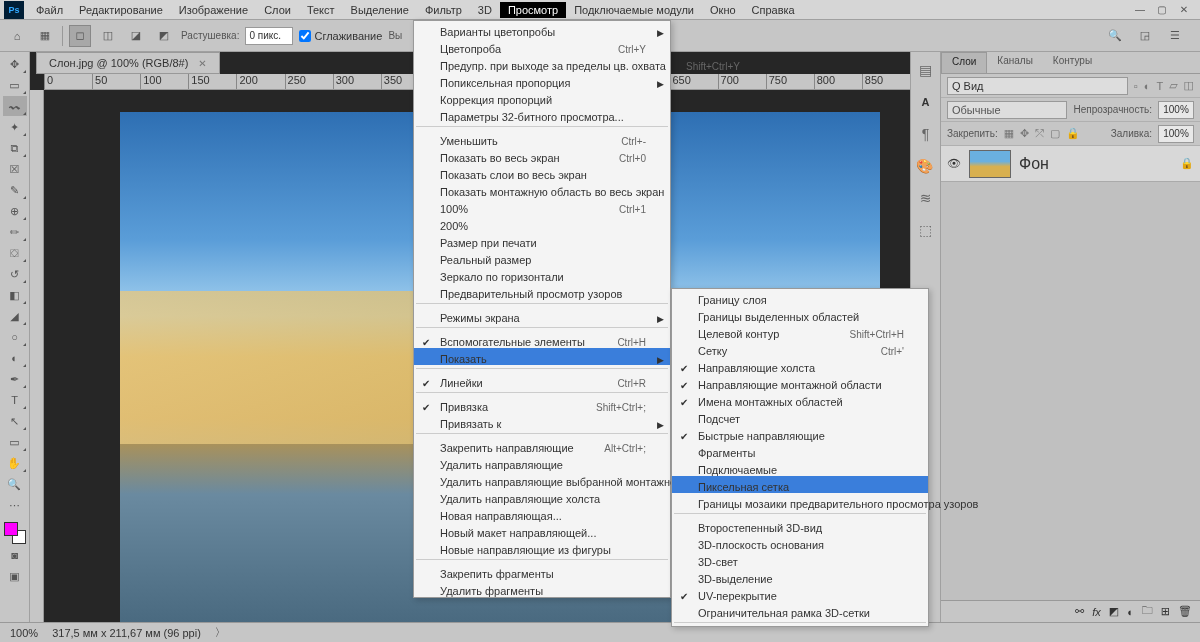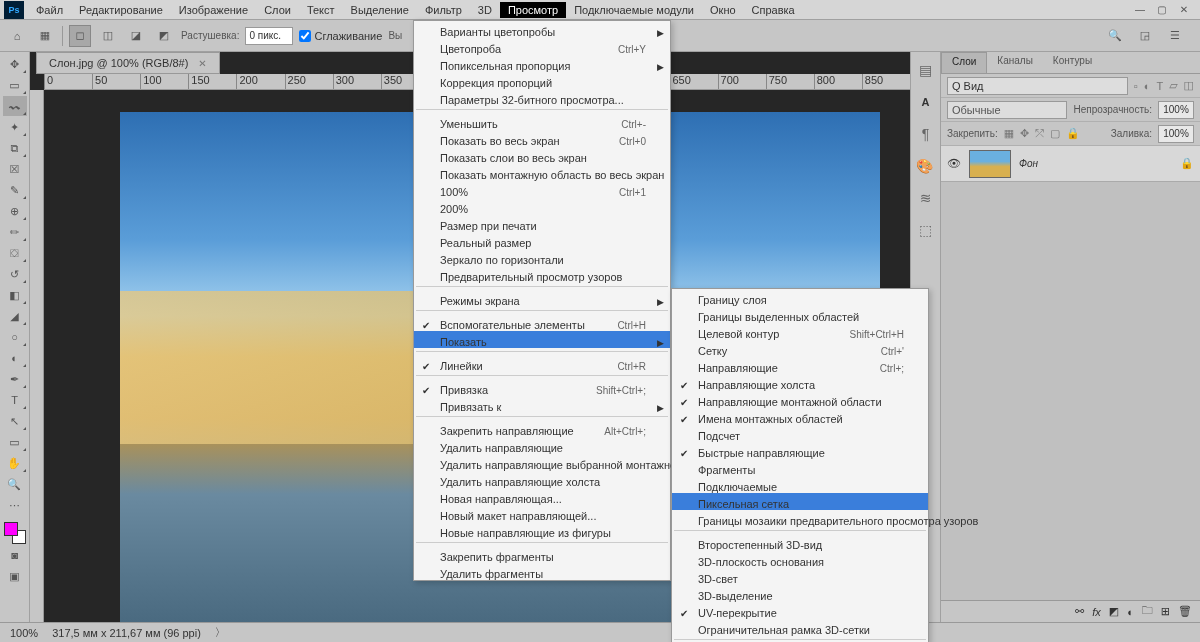--- a/index.html
+++ b/index.html
@@ -49,21 +49,21 @@
 .panels{width:260px;background:#c6c6c6;border-left:1px solid #a0a0a0;display:flex;flex-direction:column}
 .panel-tabs{height:22px;display:flex;border-bottom:1px solid #999}
 .panel-tabs span{padding:3px 10px;font-size:10px;color:#555}
 .panel-tabs span.on{background:#b6b6b6;color:#222;border:1px solid #999;border-bottom:none}
 .panel-row{display:flex;align-items:center;height:24px;padding:0 6px;gap:6px;border-bottom:1px solid #b0b0b0}
 .panel-row .field{flex:1;height:18px;border:1px solid #999;background:#ddd;font-size:10px;padding:0 4px;display:flex;align-items:center;color:#888}
 .panel-row .num{width:36px;height:18px;border:1px solid #999;background:#e8e8e8;display:flex;align-items:center;justify-content:center;font-size:10px}
 .layer-list{flex:1;background:#c0c0c0}
 .layer-item{height:36px;display:flex;align-items:center;padding:0 6px;gap:8px;border-bottom:1px solid #aaa;background:#d8d8d8}
 .layer-thumb{width:42px;height:28px;border:1px solid #666;background:linear-gradient(to bottom,#6ab0e0 40%,#d8b050 60%)}
-.layer-item .nm{font-style:italic;font-size:10px}
+.layer-item .nm{font-size:16px}
 .layer-item .lock{margin-left:auto;color:#666}
 .panel-foot{height:22px;border-top:1px solid #999;display:flex;align-items:center;justify-content:flex-end;gap:8px;padding:0 8px;color:#888;font-size:11px}
 
 .statusbar{position:absolute;bottom:0;left:0;right:0;height:20px;background:#c6c6c6;border-top:1px solid #999;display:flex;align-items:center;padding:0 10px;font-size:10px;color:#555;gap:14px}
 
 
 .menu{position:absolute;background:#f4f4f4;border:1px solid #999;box-shadow:2px 2px 6px rgba(0,0,0,.2);z-index:100}
 .menu-item{height:17px;display:flex;align-items:flex-end;padding:0 24px 0 26px;font-size:11px;color:#222;position:relative;white-space:nowrap}
 .menu-item.disabled{color:#999}
 .menu-item.hl{background:#3a7edb;color:#fff}
@@ -258,20 +258,24 @@
 <div class="menu menu1" id="menu1">
     <div class="menu-item">
       <span>Варианты цветопробы</span>
       <span class="arr">▶</span>
     </div>
     <div class="menu-item">
       <span>Цветопроба</span>
       <span class="sc">Ctrl+Y</span>
     </div>
     <div class="menu-item">
+      <span>Предупр. при выходе за пределы цв. охвата</span>
+      <span class="sc">Shift+Ctrl+Y</span>
+    </div>
+    <div class="menu-item">
       <span>Попиксельная пропорция</span>
       <span class="arr">▶</span>
     </div>
     <div class="menu-item disabled">
       <span>Коррекция пропорций</span>
     </div>
     <div class="menu-item disabled">
       <span>Параметры 32-битного просмотра...</span>
     </div>
     <div class="menu-sep"></div>
@@ -378,24 +382,20 @@
       <span>Границы выделенных областей</span>
     </div>
     <div class="menu-item disabled">
       <span>Целевой контур</span>
       <span class="sc">Shift+Ctrl+H</span>
     </div>
     <div class="menu-item">
       <span>Сетку</span>
       <span class="sc">Ctrl+'</span>
     </div>
-    <div class="menu-item disabled">
-      <span>Направляющие</span>
-      <span class="sc">Ctrl+;</span>
-    </div>
     <div class="menu-item">
       <span class="chk-m">✔</span>
       <span>Направляющие холста</span>
     </div>
     <div class="menu-item">
       <span class="chk-m">✔</span>
       <span>Направляющие монтажной области</span>
     </div>
     <div class="menu-item">
       <span class="chk-m">✔</span>

